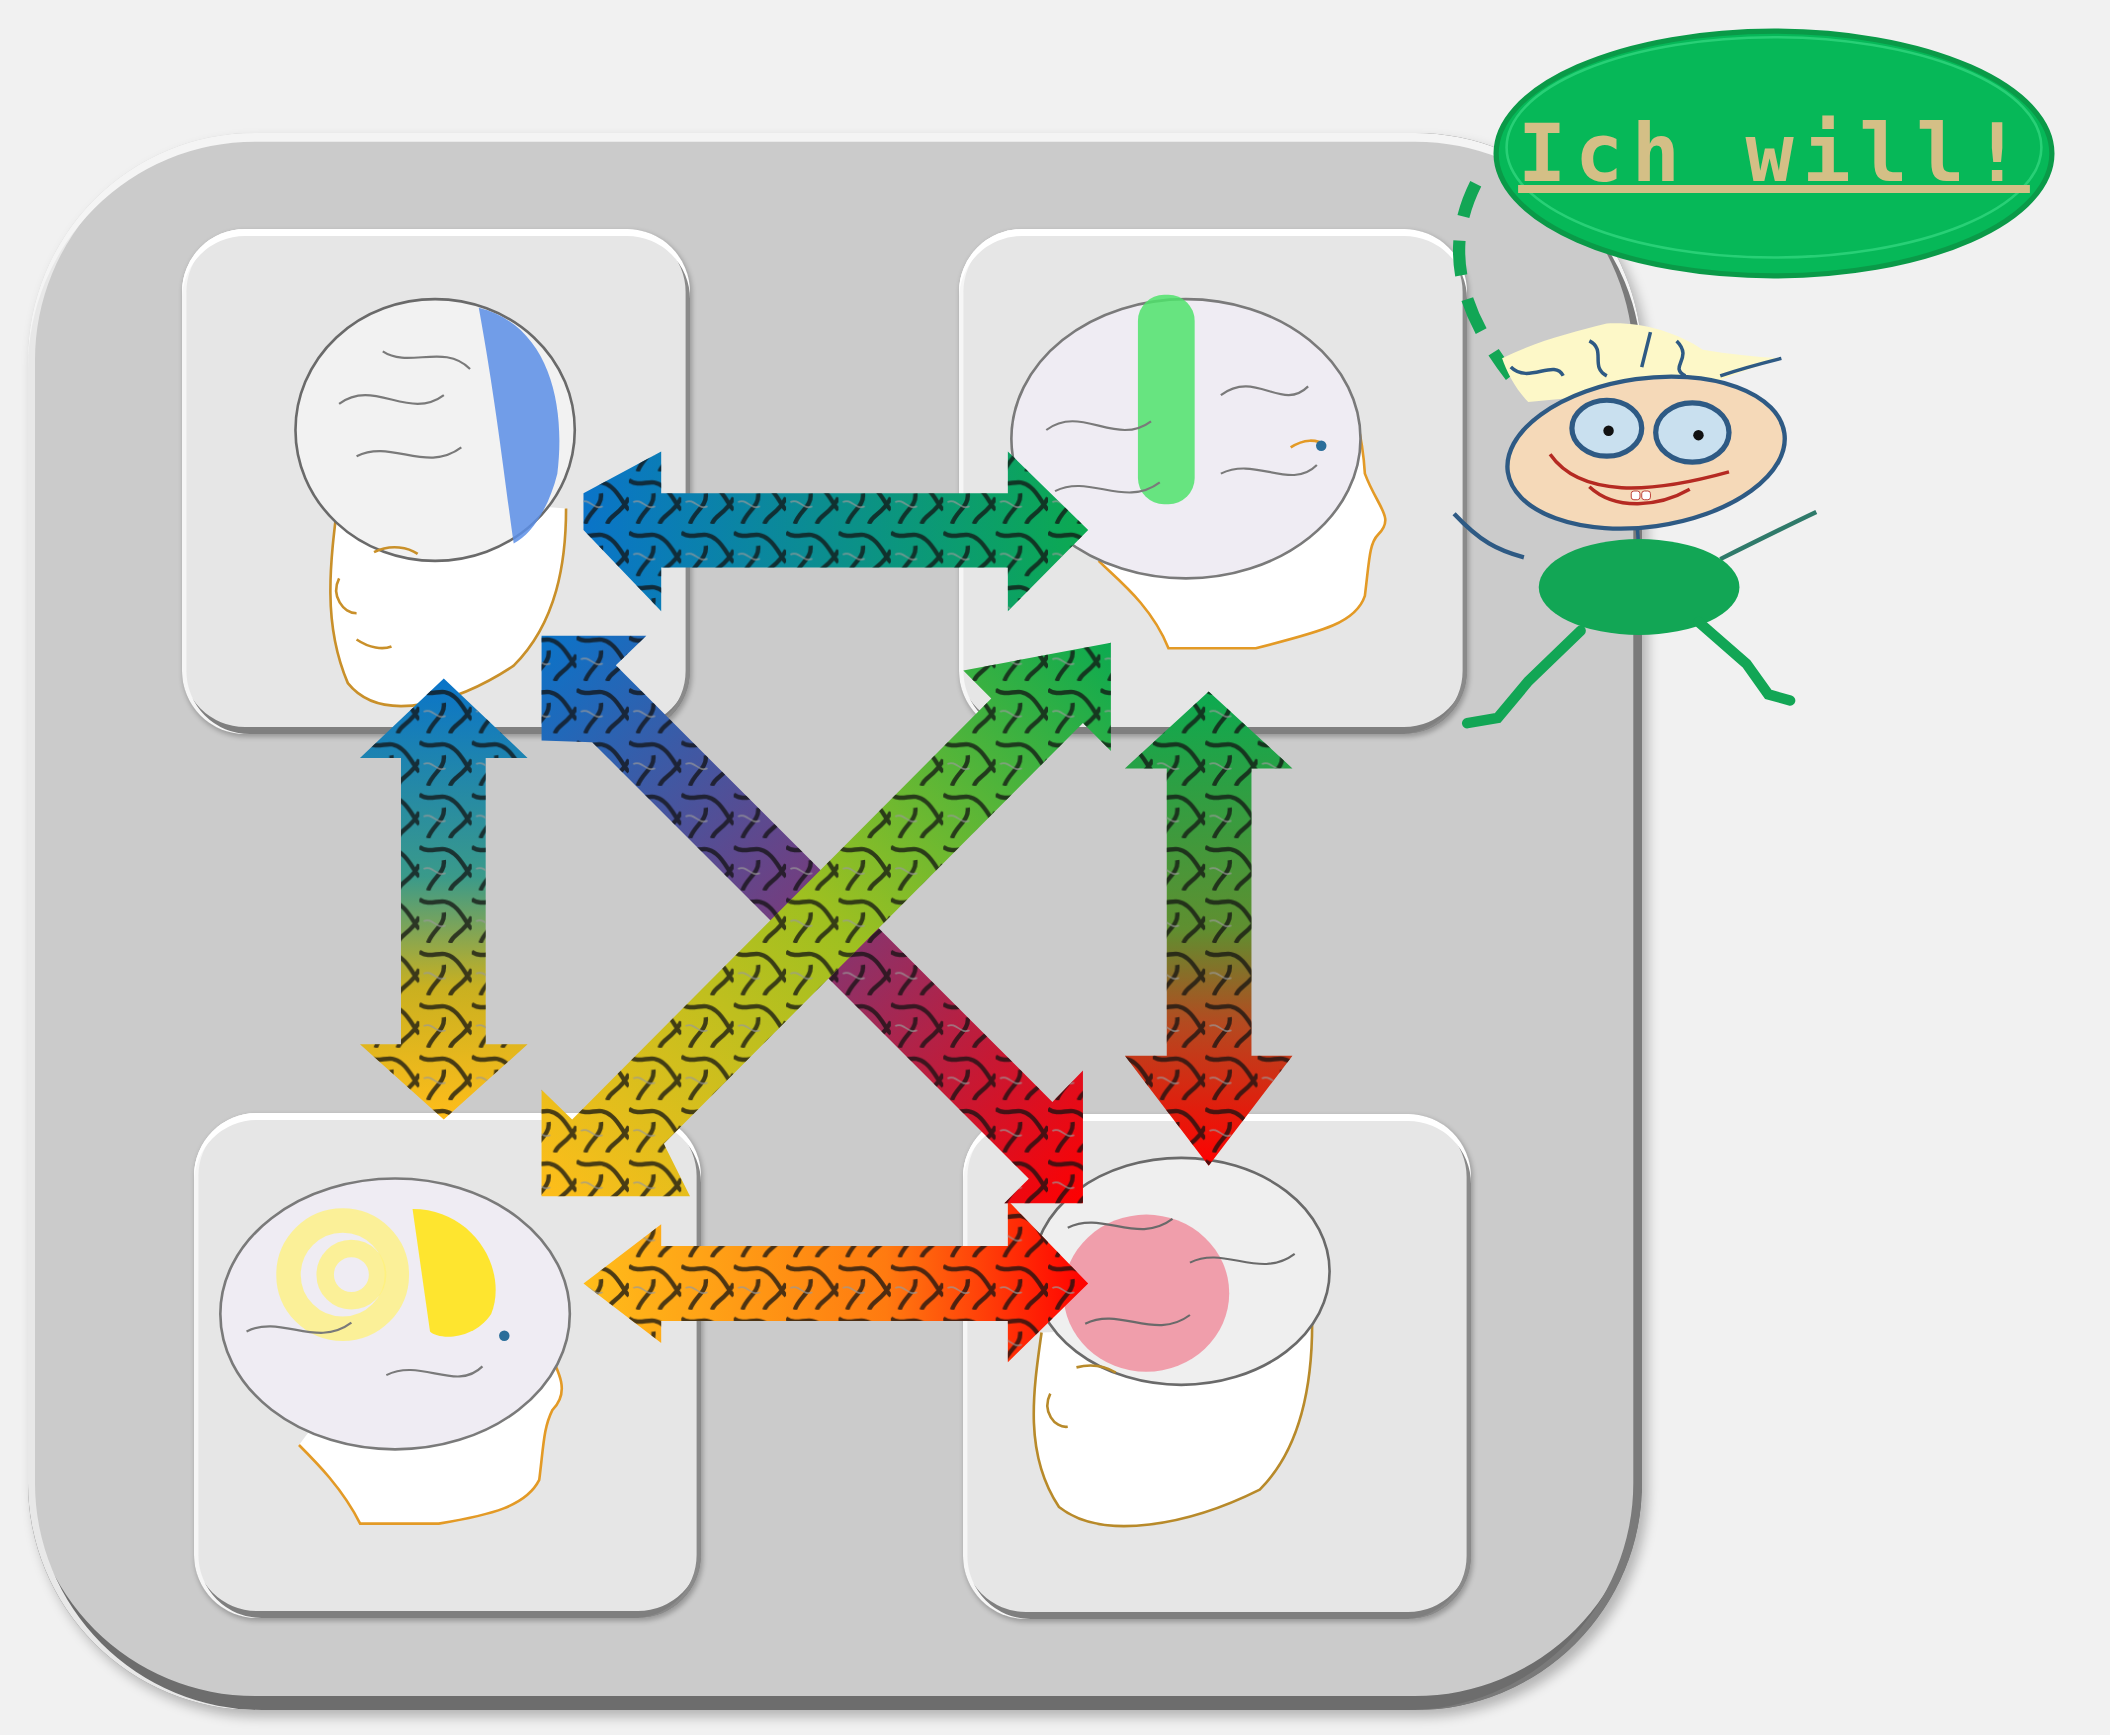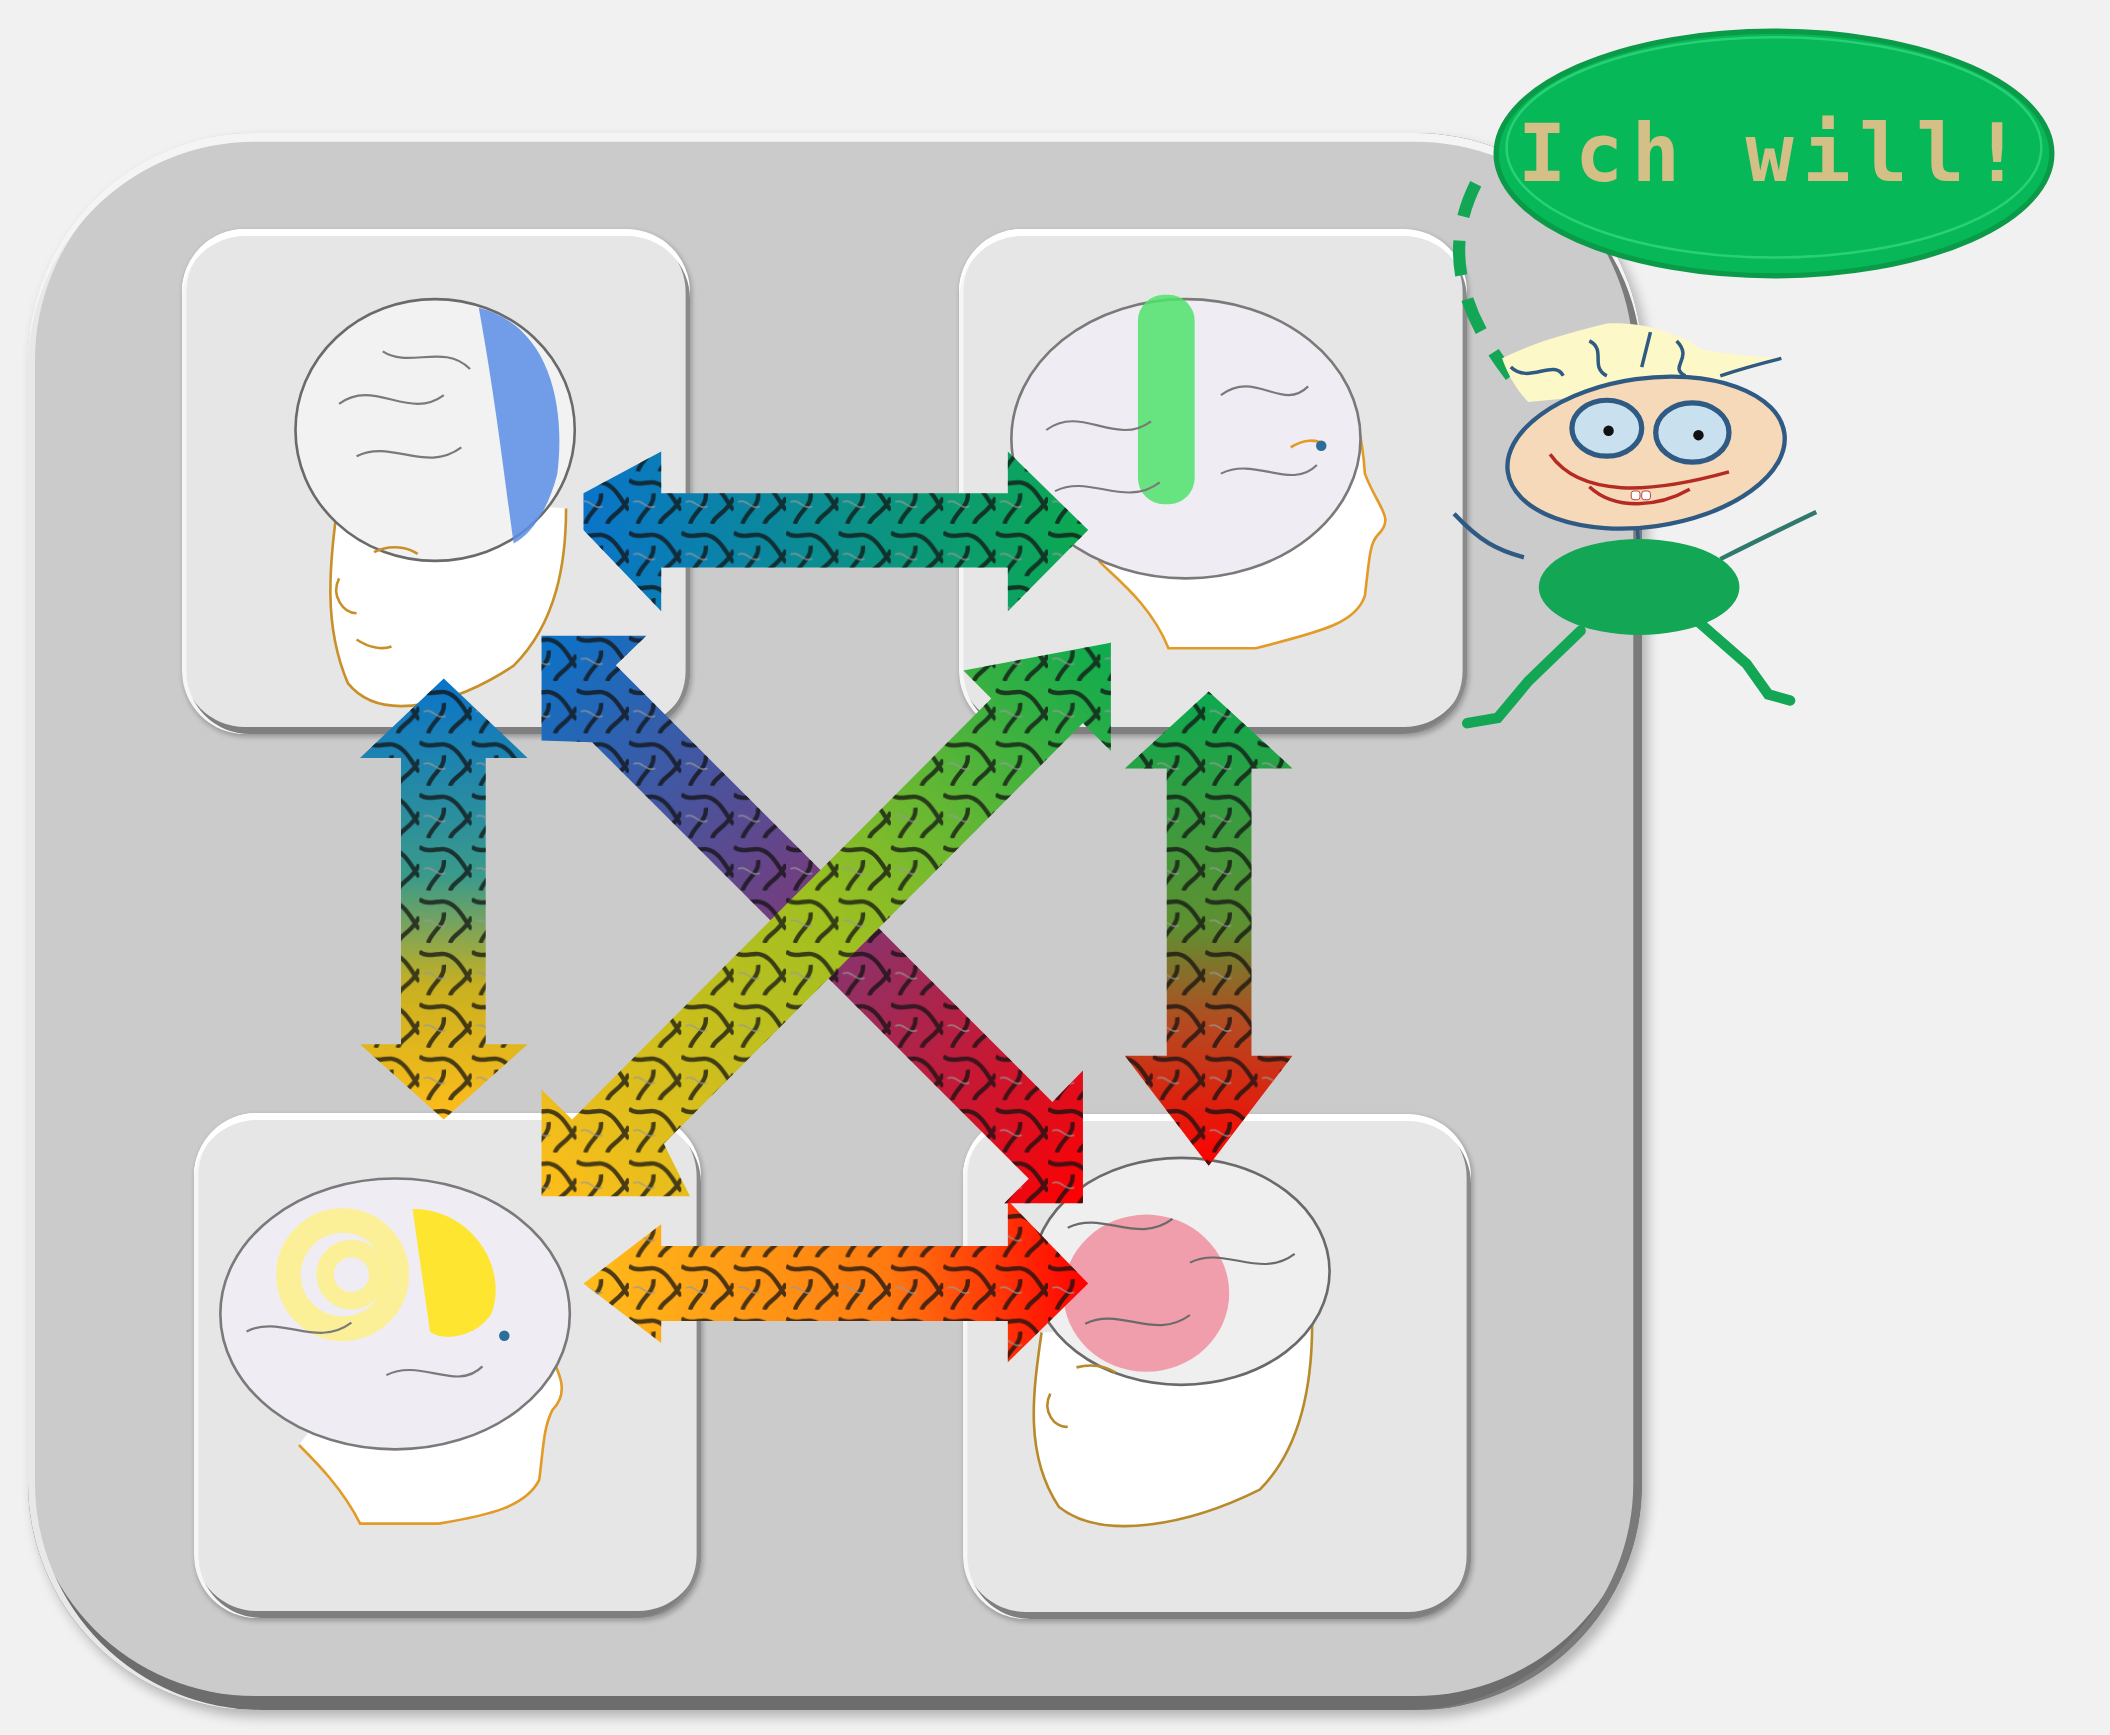--- a/index.html
+++ b/index.html
@@ -14,21 +14,21 @@
   .tile {
     background:#e6e6e6; border-radius:63px;
     box-shadow: inset 0 7px 0 #ffffff, inset 4.4px 0 0 #f6f6f6, inset -4.4px 0 0 #8a8a8a, inset 0 -7px 0 #7f7f7f, 1.7px 2.6px 5.2px rgba(0,0,0,0.25);
     overflow:hidden;
   }
   svg { display:block; }
   .bubble-text {
     position:absolute; left:0; top:0; width:100%; height:100%;
     display:flex; align-items:center; justify-content:center;
     font-family:"DejaVu Sans Mono", monospace; font-weight:bold;
-    font-size:80px; letter-spacing:8.7px; color:#d4bf86;
+    font-size:80px; letter-spacing:8.7px; color:#d4bf86;text-decoration:underline;
   }
 </style>
 </head>
 <body>
 
 <div class="abs board"></div>
 
 <div class="abs tile" style="left:182px; top:229px; width:508px; height:505px;">
   <svg width="508" height="505" viewBox="0 0 582 578">
     <path d="M180,300 C170,380 160,450 190,520 C230,570 320,540 380,500 C430,450 440,380 440,320" fill="#fff" stroke="#c9902a" stroke-width="3"></path>

